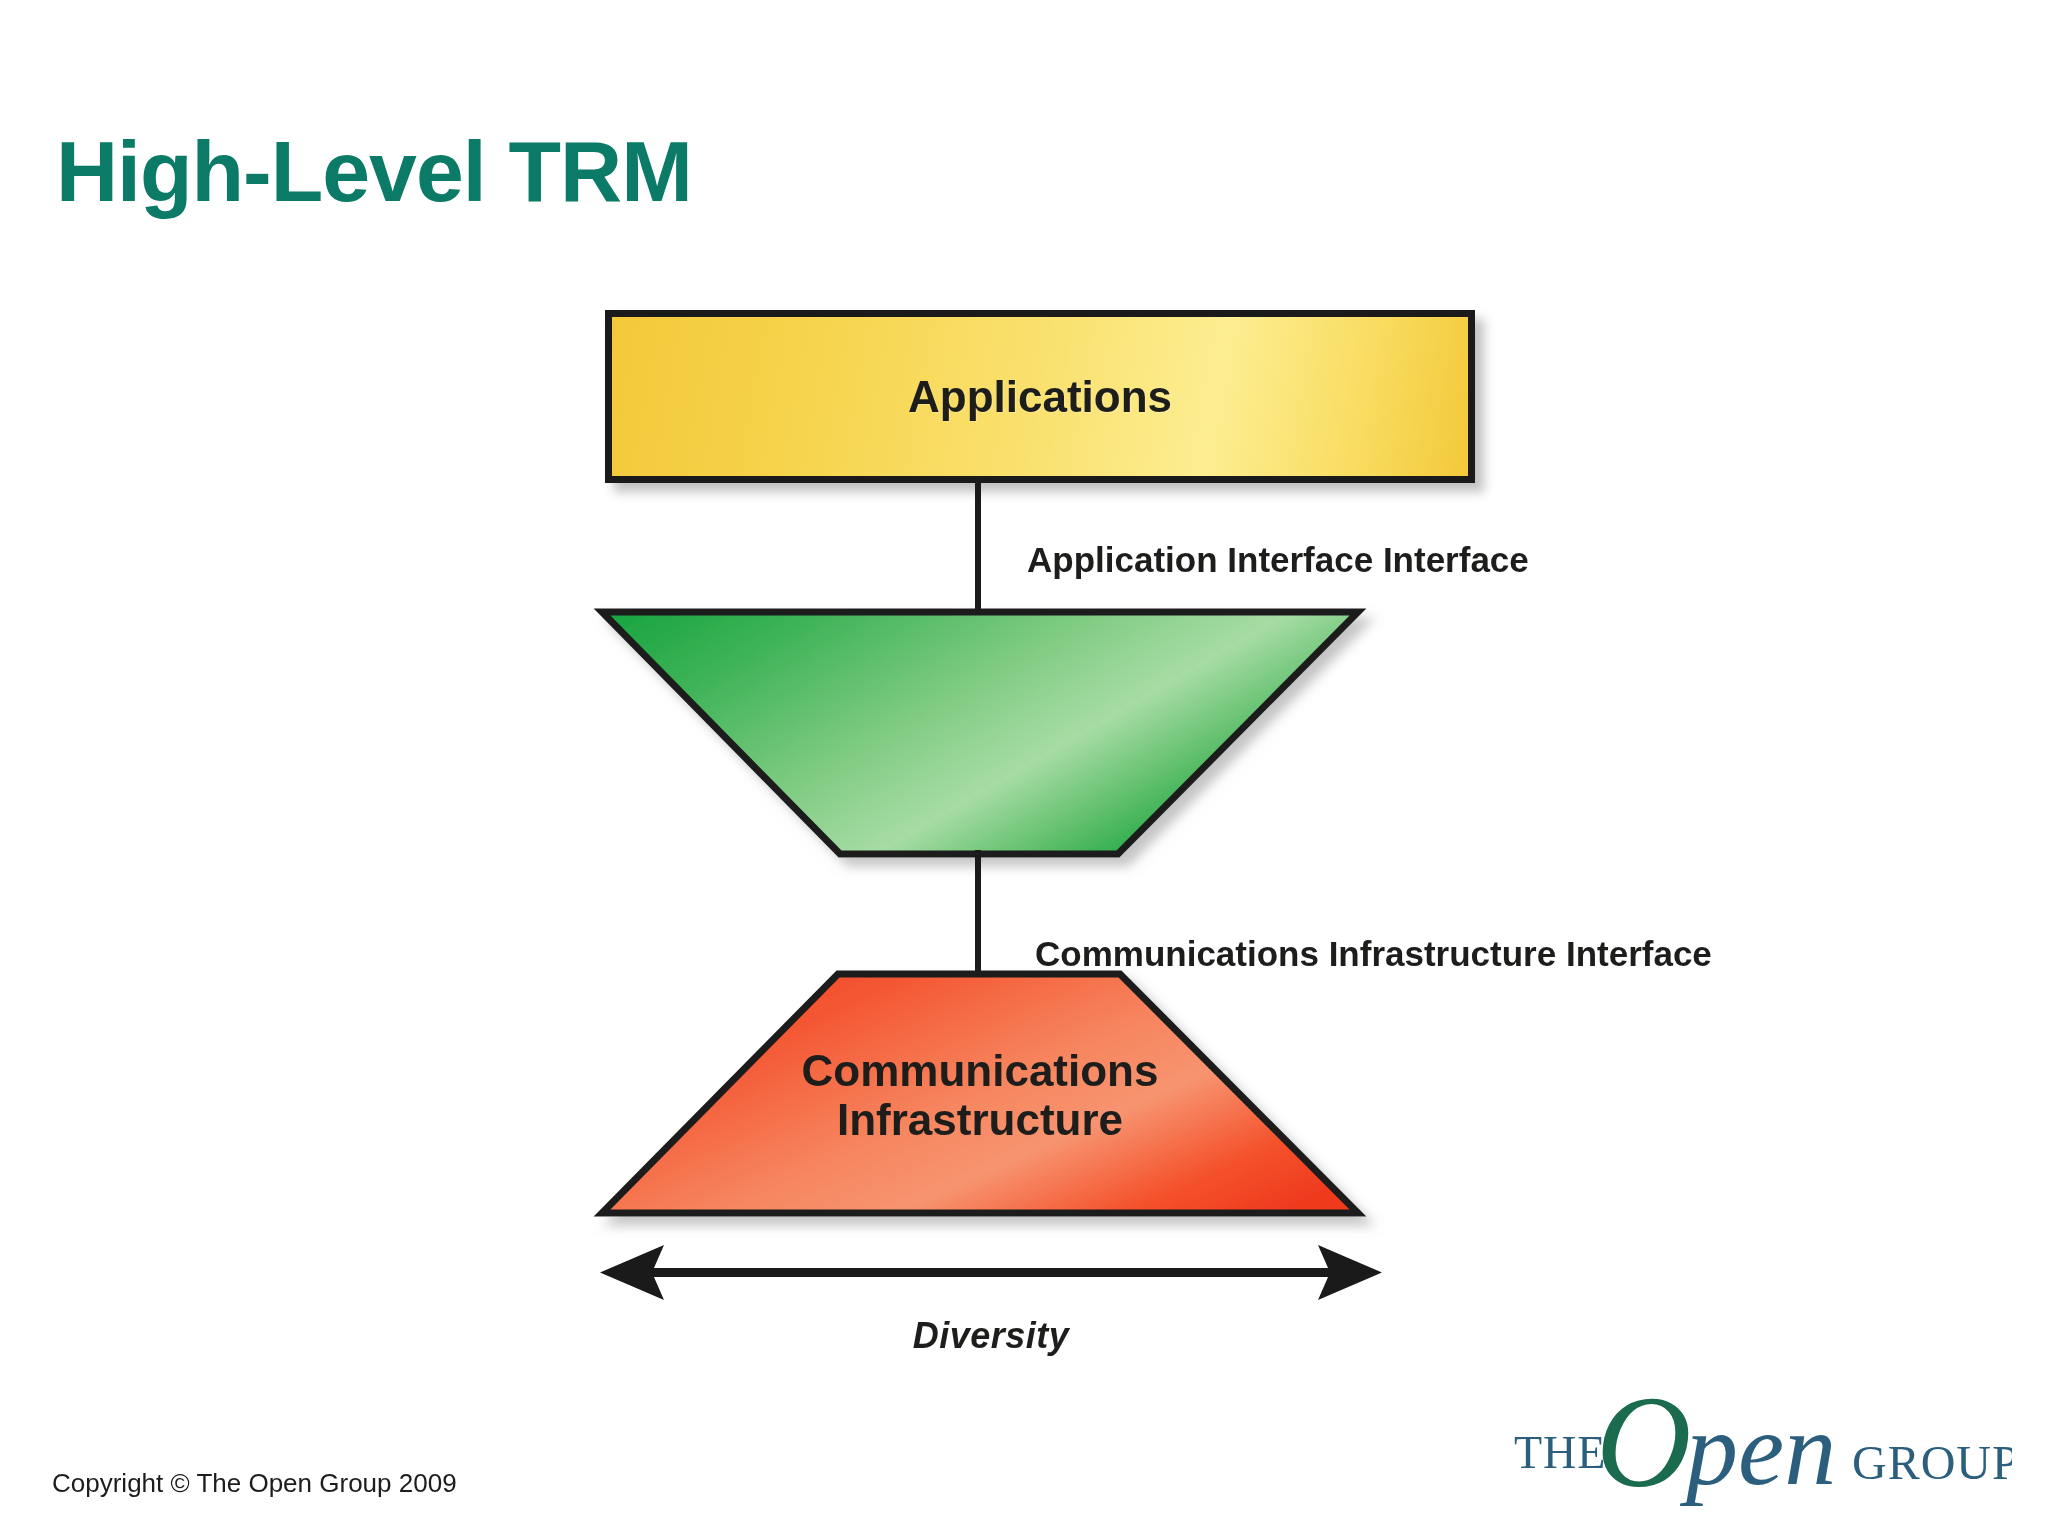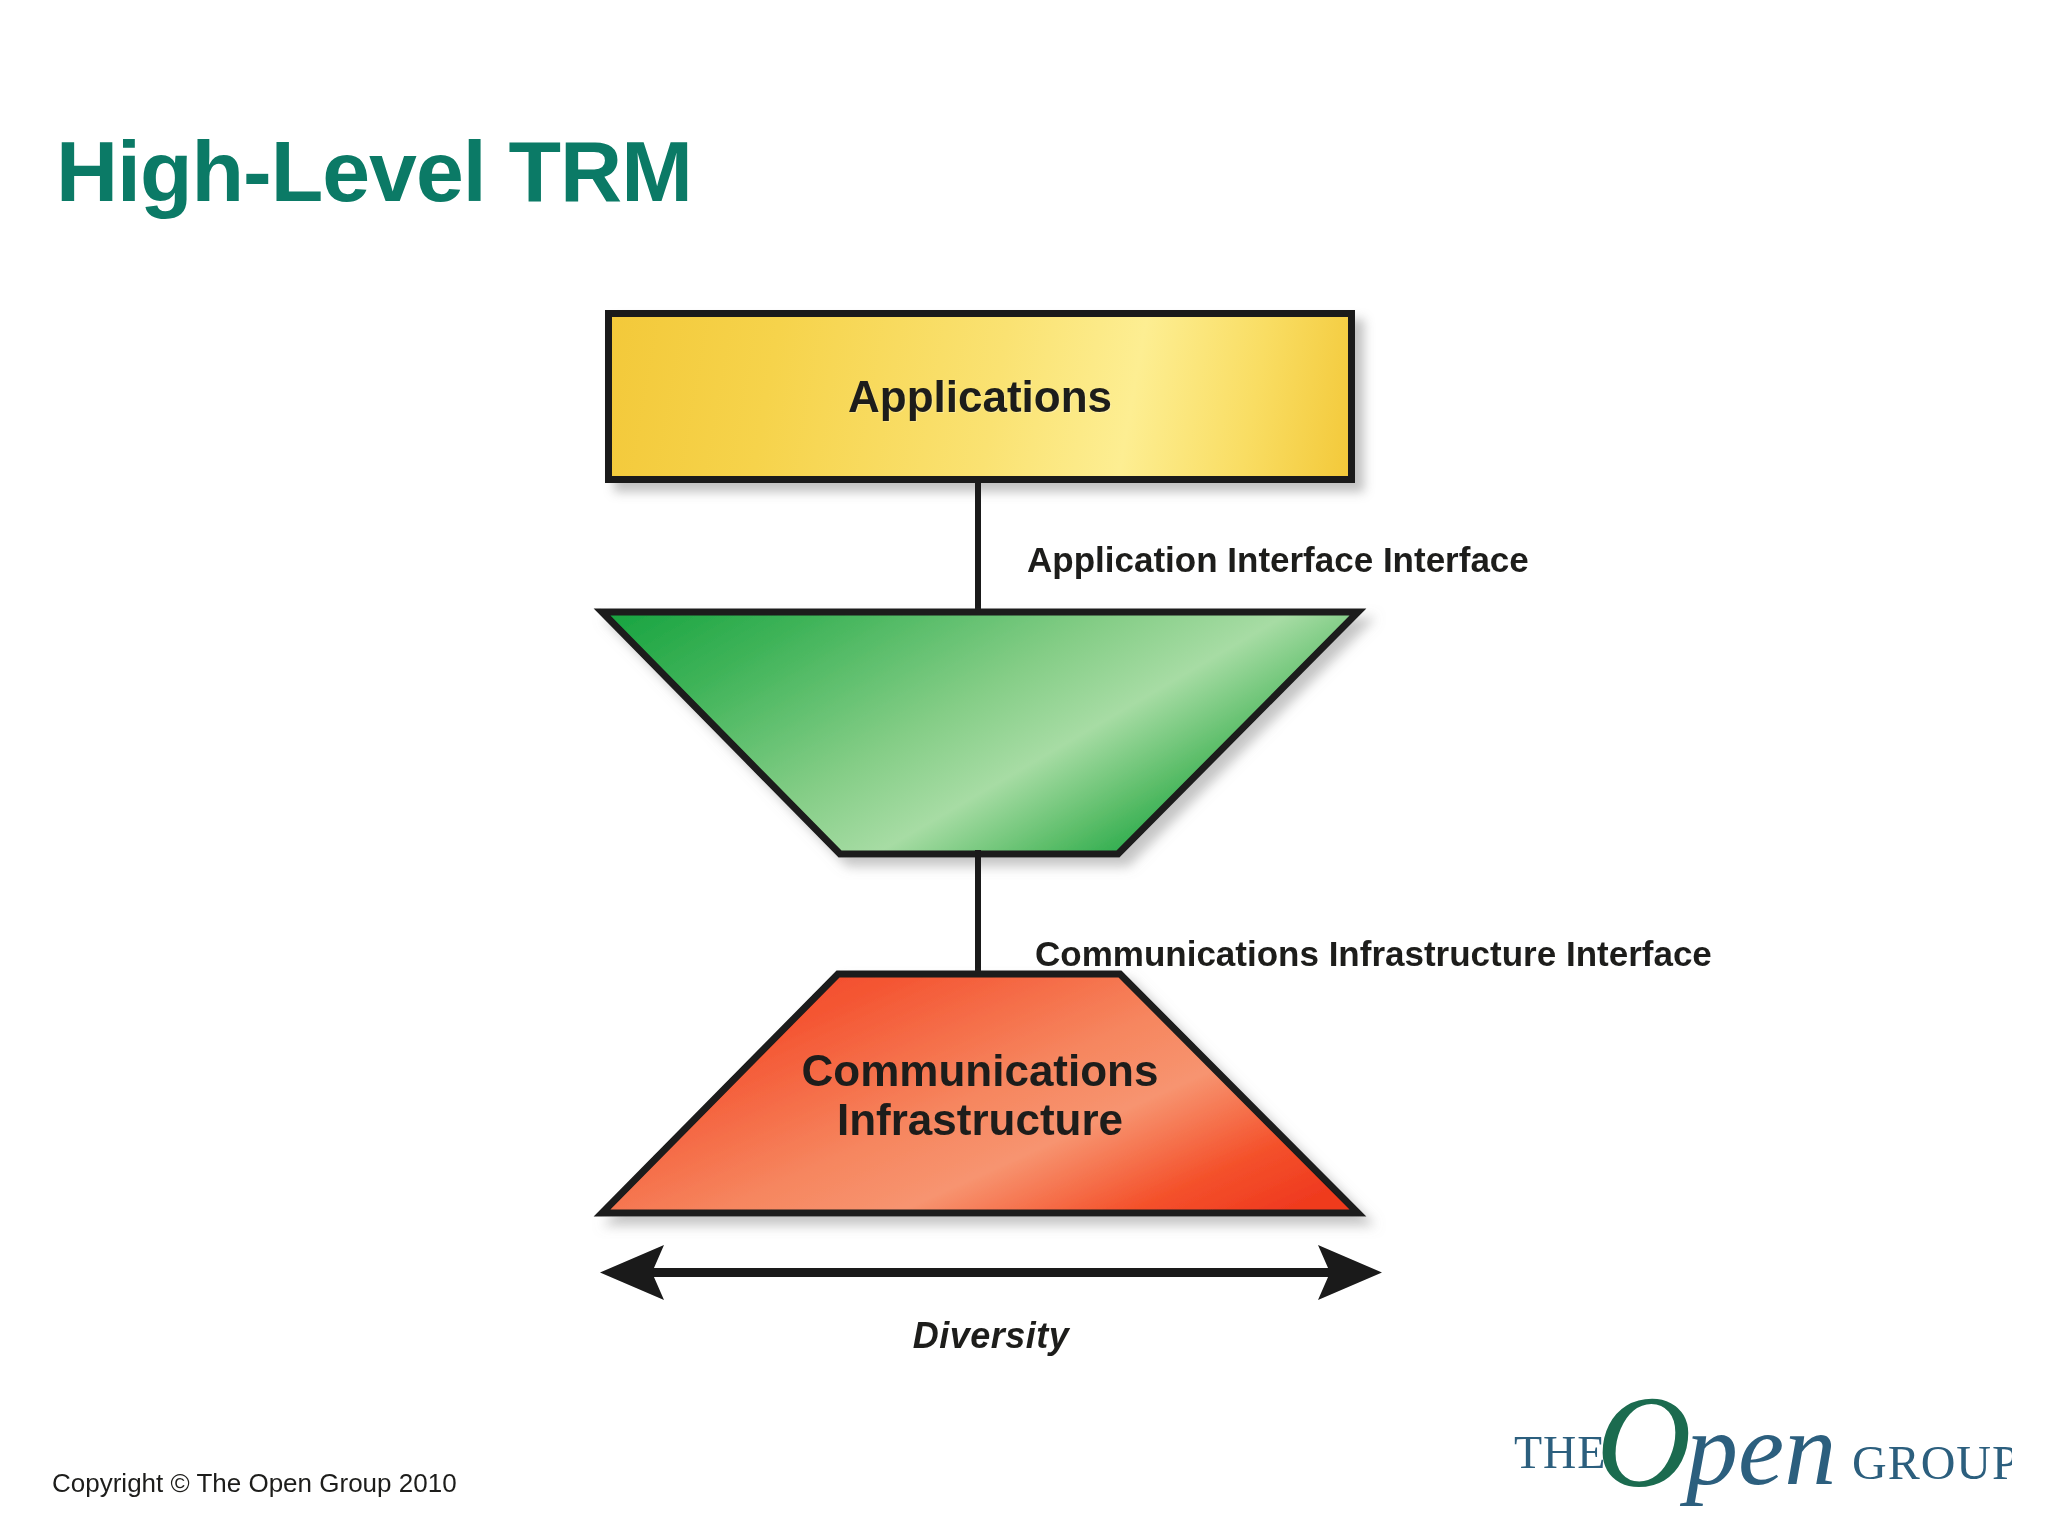--- a/index.html
+++ b/index.html
@@ -37,21 +37,21 @@
     top: 0;
     width: 2048px;
     height: 1536px;
   }
 
   
   #applications-layer {
     position: absolute;
     left: 605px;
     top: 310px;
-    width: 750px;
+    width: 870px;
     height: 173px;
     box-sizing: border-box;
     border: 7px solid #1a1a1a;
     background: linear-gradient(100deg,
                 #f3c93a 0%,
                 #f6d34b 22%,
                 #fae272 52%,
                 #fdee92 70%,
                 #f9dd63 86%,
                 #f3c93a 100%);
@@ -215,20 +215,20 @@
 
   <svg id="diversity-arrow" width="790" height="70" viewBox="0 0 790 70">
     <rect x="52" y="30" width="686" height="9" fill="#1a1a1a"></rect>
     <path d="M 4,34.5 L 68,7 L 56,34.5 L 68,62 Z" fill="#1a1a1a"></path>
     <path d="M 786,34.5 L 722,7 L 734,34.5 L 722,62 Z" fill="#1a1a1a"></path>
   </svg>
   <div id="diversity-label">Diversity</div>
 
 </div>
 
-<div id="copyright">Copyright © The Open Group 2010</div>
+<div id="copyright">Copyright © The Open Group 2009</div>
 
 <svg id="open-group-logo" viewBox="0 0 512 126">
   <text x="14" y="86" font-family="'Liberation Serif', serif" font-size="46" fill="#2c5f7e" letter-spacing="1">THE</text>
   <text x="96" y="104" font-family="'Liberation Serif', serif" font-size="132" font-style="italic" fill="#1b6b4f">O</text>
   <text x="186" y="102" font-family="'Liberation Serif', serif" font-size="104" font-style="italic" fill="#2c5f7e">pen</text>
   <text x="352" y="97" font-family="'Liberation Serif', serif" font-size="48" fill="#2c5f7e" letter-spacing="1">GROUP</text>
 </svg>
 
 </body></html>

